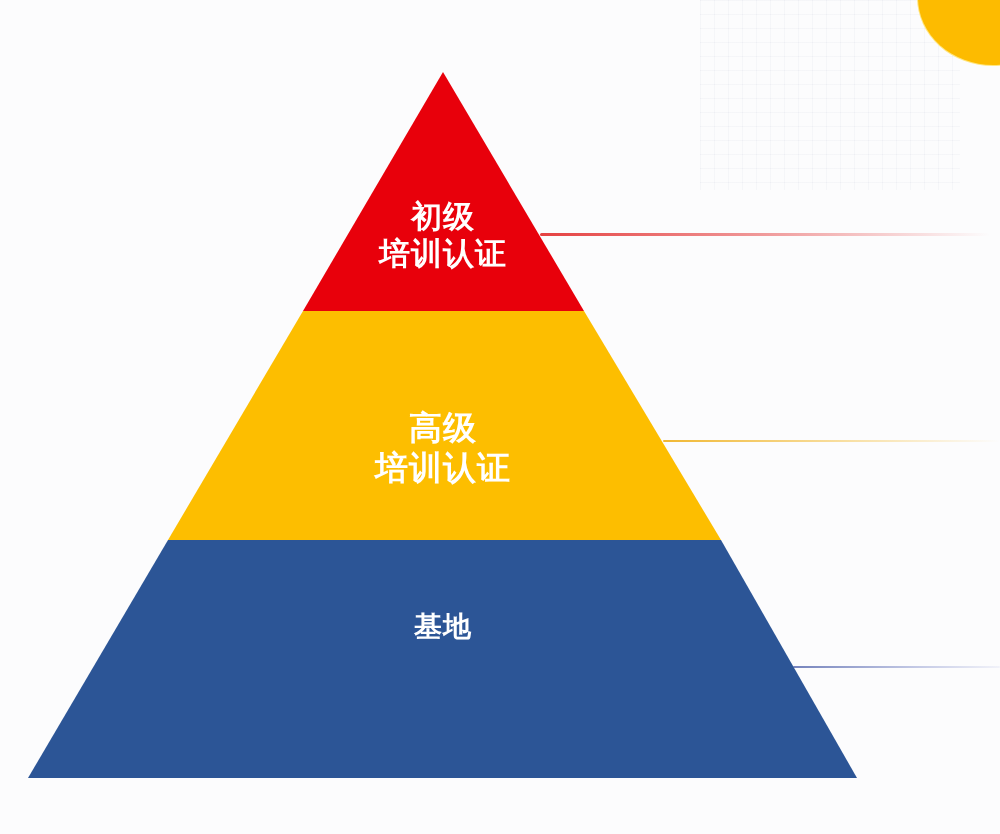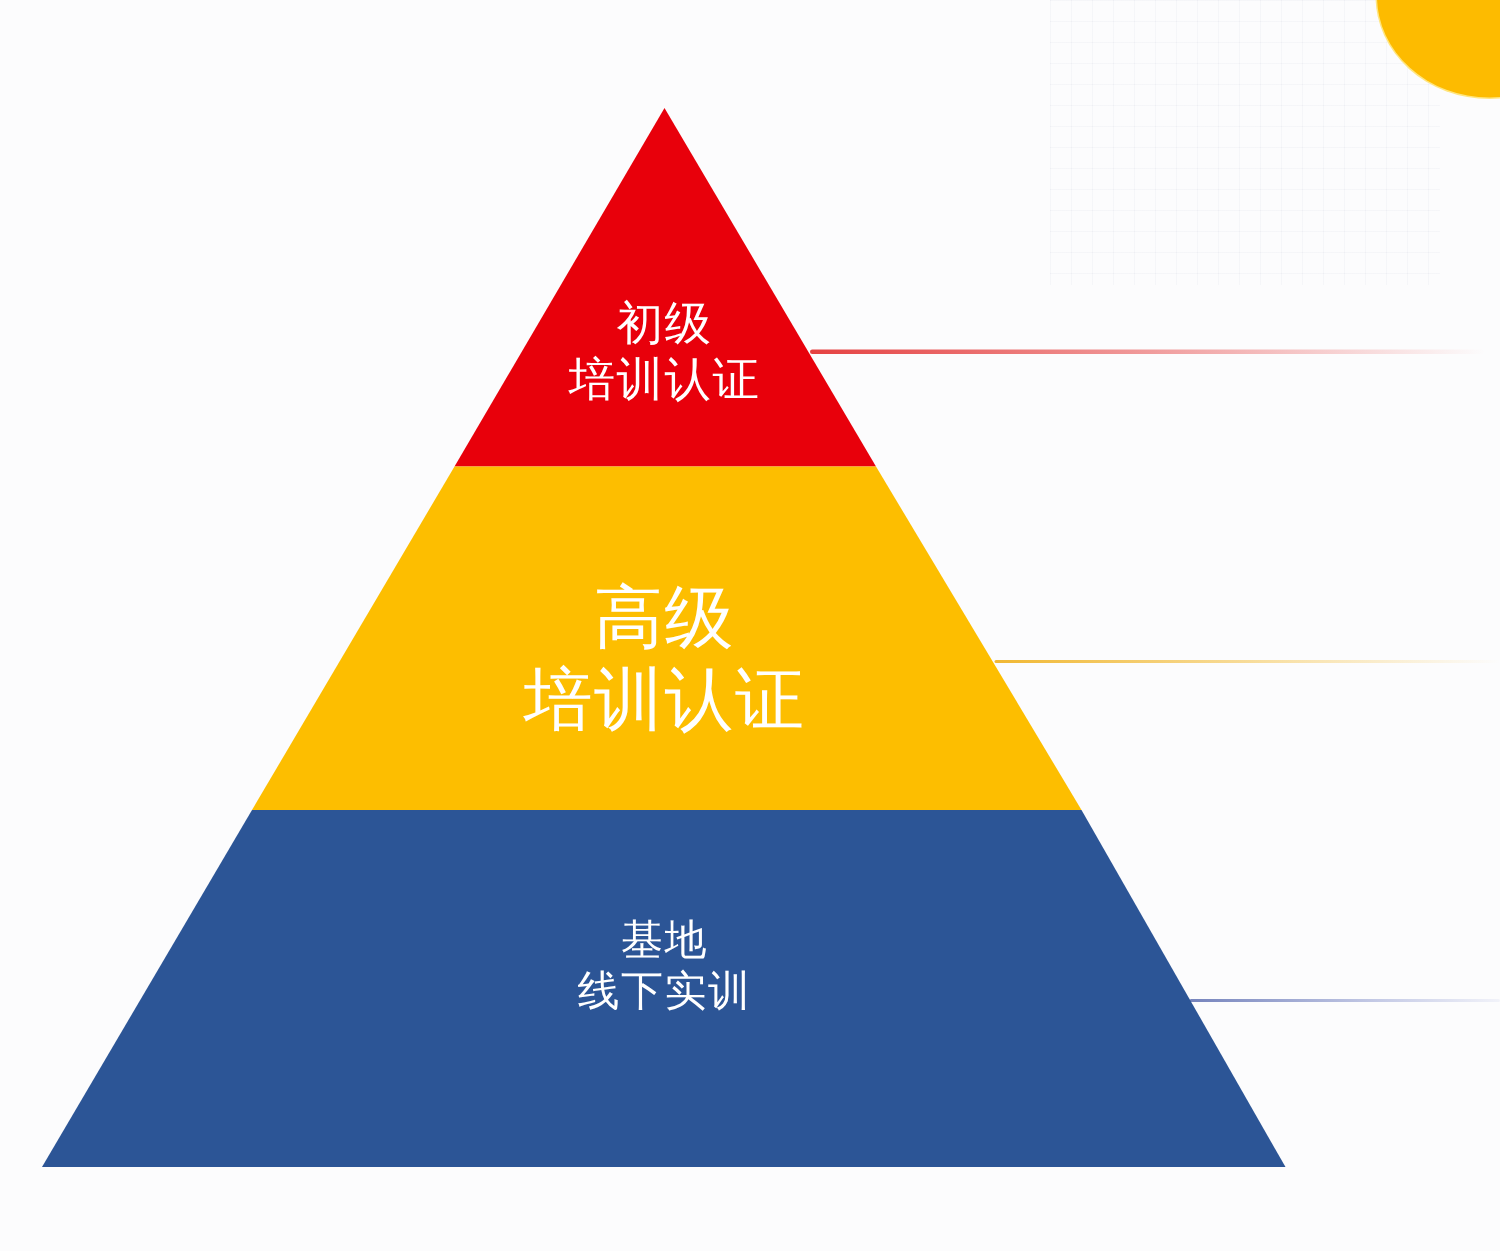--- a/index.html
+++ b/index.html
@@ -65,28 +65,28 @@
     .connector.blue {
       left: 793px;
       top: 666px;
       width: 207px;
       height: 2px;
       background: linear-gradient(to right, rgba(110,125,185,0.95), rgba(150,160,210,0.55) 60%, rgba(200,205,235,0.2));
     }
     .label {
       position: absolute;
       color: #ffffff;
-      font-weight: normal;
+      font-weight: bold;
       text-align: center;
       line-height: 1.2;
       letter-spacing: 1px;
     }
     .label .line { display: block; white-space: nowrap; }
     .label.l1 { left: 343px; top: 198px; width: 200px; font-size: 31px; }
-    .label.l2 { left: 343px; top: 384px; width: 200px; font-size: 46px; }
+    .label.l2 { left: 343px; top: 408px; width: 200px; font-size: 33px; }
     .label.l3 { left: 320px; top: 610px; width: 246px; font-size: 28px; }
   </style>
 </head>
 <body>
 
 <div class="canvas">
   <div class="bg-grid"></div>
   <div class="deco-circle"></div>
 
   <div class="connector red"></div>
@@ -103,15 +103,14 @@
   <div class="label l1">
     <span class="line">初级</span>
     <span class="line">培训认证</span>
   </div>
   <div class="label l2">
     <span class="line">高级</span>
     <span class="line">培训认证</span>
   </div>
   <div class="label l3">
     <span class="line">基地</span>
-    <span class="line">线下实训</span>
   </div>
 </div>
 
 </body></html>

